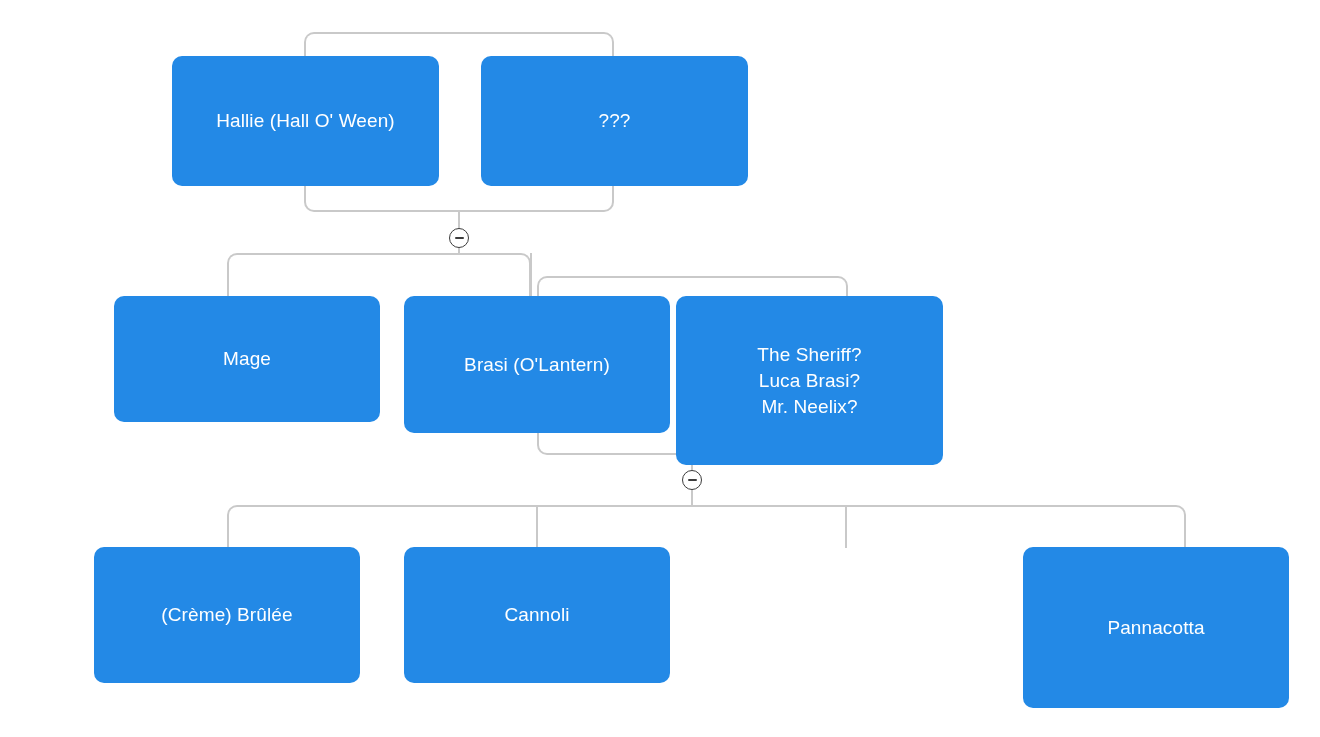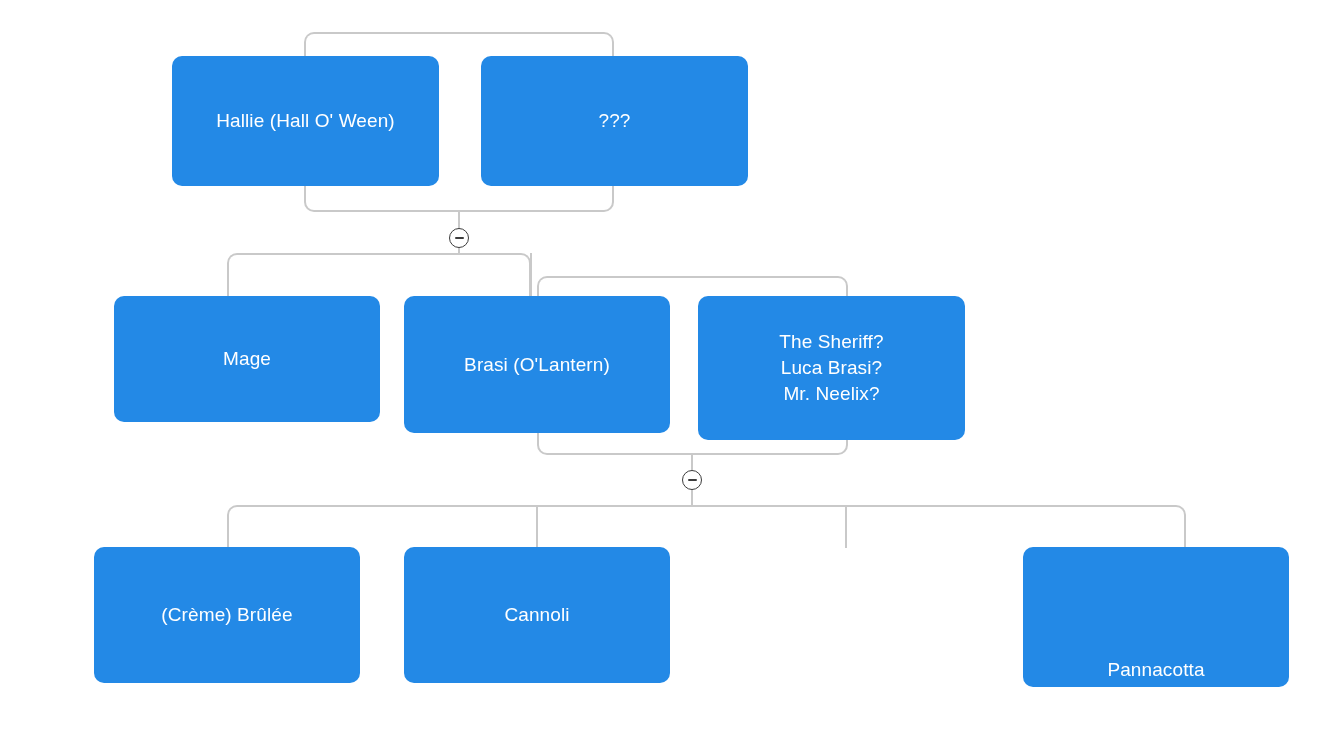--- a/index.html
+++ b/index.html
@@ -26,21 +26,21 @@
     border-radius: 10px;
     display: flex;
     align-items: center;
     justify-content: center;
     text-align: center;
     color: #ffffff;
     font-size: 19px;
     line-height: 26px;
     font-weight: 400;
     letter-spacing: 0.1px;
-    padding: 4px 10px;
+    padding: 20px 10px;
     z-index: 3;
     user-select: none;
   }
   .node .node-label {
     display: block;
     white-space: pre-line;
   }
   .vline {
     position: absolute;
     width: 2px;
@@ -121,21 +121,21 @@
   <div class="bracket-down" style="left:537px; top:276px; width:311px; height:22px;"></div>
 
   <div class="node" style="left:94px; top:296px; width:266px; height:126px;margin-left:20px;">
     <span class="node-label">Mage</span>
   </div>
 
   <div class="node" style="left:404px; top:296px; width:266px; height:137px;">
     <span class="node-label">Brasi (O'Lantern)</span>
   </div>
 
-  <div class="node" style="left:698px; top:296px; width:267px; height:144px;">
+  <div class="node" style="left:676px; top:296px; width:267px; height:169px;">
     <span class="node-label">The Sheriff?
 Luca Brasi?
 Mr. Neelix?</span>
   </div>
 
   <div class="bracket-up" style="left:537px; top:431px; width:311px; height:24px;"></div>
 
   <div class="vline" style="left:691px; top:453px; height:19px;"></div>
 
   <div class="toggle" style="left:682px; top:470px;">
@@ -151,17 +151,17 @@
 
   <div class="node" style="left:404px; top:547px; width:266px; height:136px;">
     <span class="node-label">Cannoli</span>
   </div>
 
   <div class="node" style="left:94px; top:547px; width:266px; height:136px;">
     <span class="node-label">(Crème) Brûlée</span>
   </div>
 
 
-  <div class="node" style="left:1023px; top:547px; width:266px; height:140px;align-items:flex-end;">
+  <div class="node" style="left:1023px; top:547px; width:266px; height:161px;">
     <span class="node-label">Pannacotta</span>
   </div>
 
 </div>
 
 </body></html>

